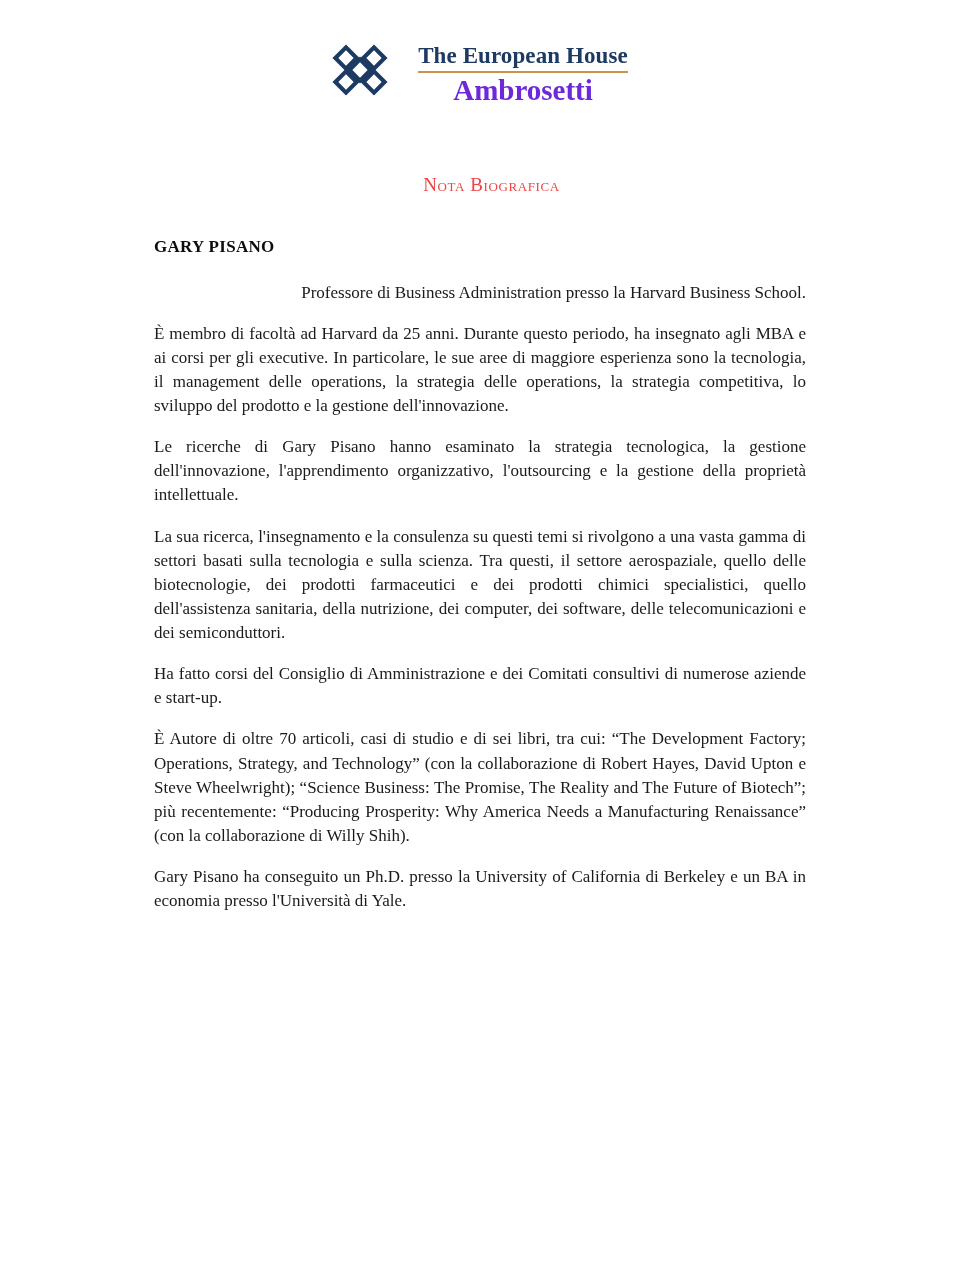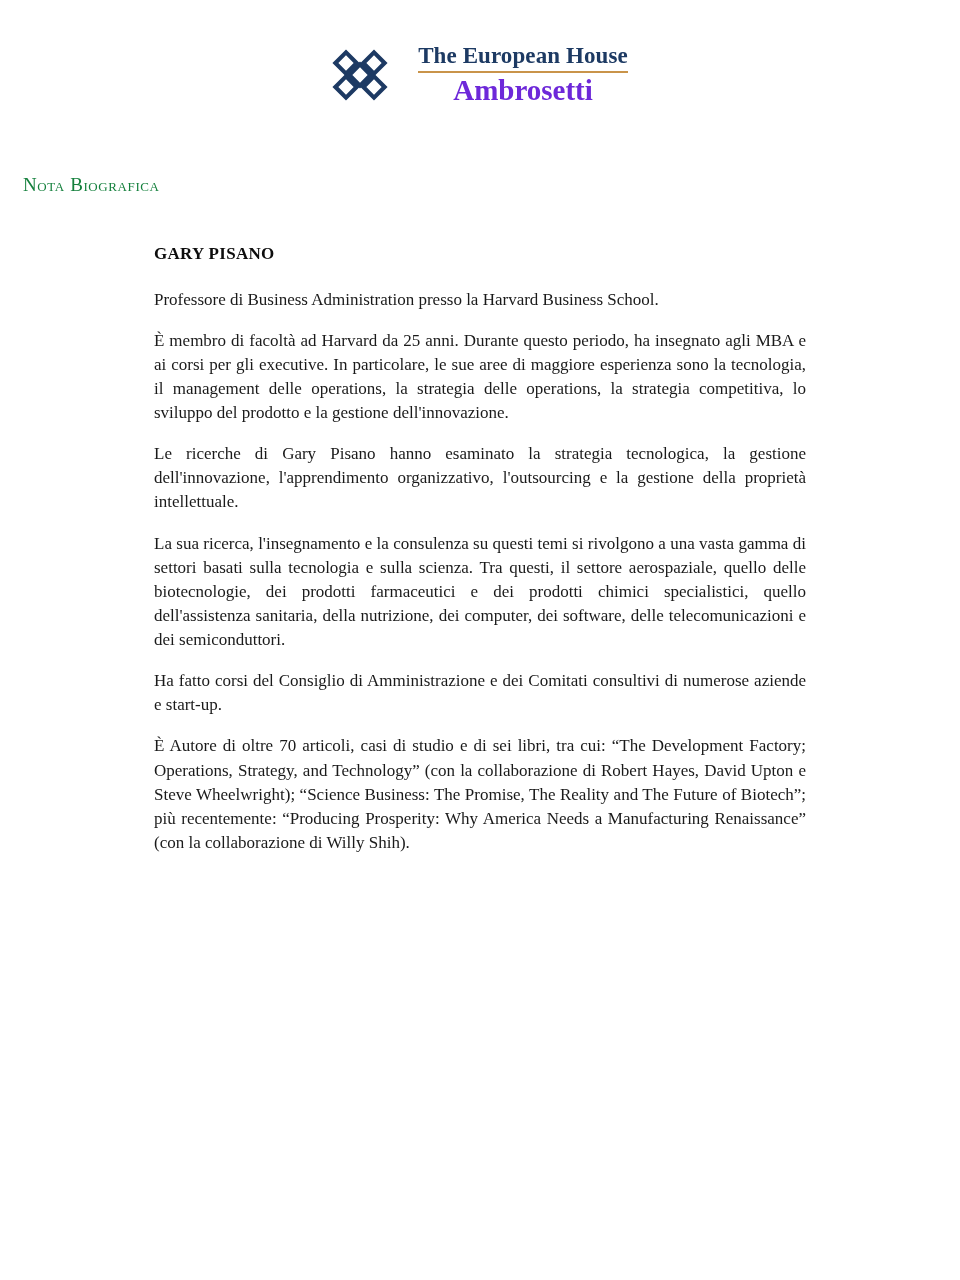--- a/index.html
+++ b/index.html
@@ -18,21 +18,21 @@
 
   
   .logo-block {
     display: flex;
     justify-content: center;
     align-items: center;
     padding-top: 44px;
   }
   .logo-lockup {
     display: flex;
-    align-items: center;
+    align-items: flex-start;
     gap: 30px;
   }
   .logo-mark {
     width: 56px;
     height: 52px;
     flex: none;
     display: block;
   }
   .logo-words {
     display: flex;
@@ -59,50 +59,51 @@
     font-weight: bold;
     font-size: 29px;
     color: #6d28d9;
     line-height: 1.05;
     text-align: center;
     white-space: nowrap;
   }
 
   
   .doc-title {
+    text-align: center;
     margin-top: 68px;
     font-size: 19px;
     font-variant: small-caps;
     letter-spacing: 0.6px;
-    color: #15803d;
+    color: #ef4444;
     margin-left: 23px;
   }
 
   
   .content {
-    margin: 10px auto;
+    margin: 3px auto;
     width: 652px;
     padding-top: 38px;
   }
   .person-name {
     font-size: 17px;
     font-weight: bold;
     letter-spacing: 0.3px;
     margin: 0 0 24px 0;
     color: #0d0d0d;
   }
   p.para {
     font-size: 17px;
     line-height: 1.42;
     margin: 0 0 17px 0;
     text-align: justify;
     color: #1a1a1a;
   }
   p.para.flush {
-    text-align: left;
+    text-align: right;
   }
   p.para:last-child {
     margin-bottom: 0;
   }
 </style>
 </head>
 <body>
 
 <div class="logo-block">
   <div class="logo-lockup">
@@ -135,15 +136,16 @@
 
   <h1 class="person-name">GARY PISANO</h1>
 
   <div>
     <p class="para flush">Professore di Business Administration presso la Harvard Business School.</p>
     <p class="para">È membro di facoltà ad Harvard da 25 anni. Durante questo periodo, ha insegnato agli MBA e ai corsi per gli executive. In particolare, le sue aree di maggiore esperienza sono la tecnologia, il management delle operations, la strategia delle operations, la strategia competitiva, lo sviluppo del prodotto e la gestione dell'innovazione.</p>
     <p class="para">Le ricerche di Gary Pisano hanno esaminato la strategia tecnologica, la gestione dell'innovazione, l'apprendimento organizzativo, l'outsourcing e la gestione della proprietà intellettuale.</p>
     <p class="para">La sua ricerca, l'insegnamento e la consulenza su questi temi si rivolgono a una vasta gamma di settori basati sulla tecnologia e sulla scienza. Tra questi, il settore aerospaziale, quello delle biotecnologie, dei prodotti farmaceutici e dei prodotti chimici specialistici, quello dell'assistenza sanitaria, della nutrizione, dei computer, dei software, delle telecomunicazioni e dei semiconduttori.</p>
     <p class="para">Ha fatto corsi del Consiglio di Amministrazione e dei Comitati consultivi di numerose aziende e start-up.</p>
     <p class="para">È Autore di oltre 70 articoli, casi di studio e di sei libri, tra cui: “The Development Factory; Operations, Strategy, and Technology” (con la collaborazione di Robert Hayes, David Upton e Steve Wheelwright); “Science Business: The Promise, The Reality and The Future of Biotech”; più recentemente: “Producing Prosperity: Why America Needs a Manufacturing Renaissance” (con la collaborazione di Willy Shih).</p>
+    <p class="para">Gary Pisano ha conseguito un Ph.D. presso la University of California di Berkeley e un BA in economia presso l'Università di Yale.</p>
   </div>
 
 </div>
 
 </body></html>

